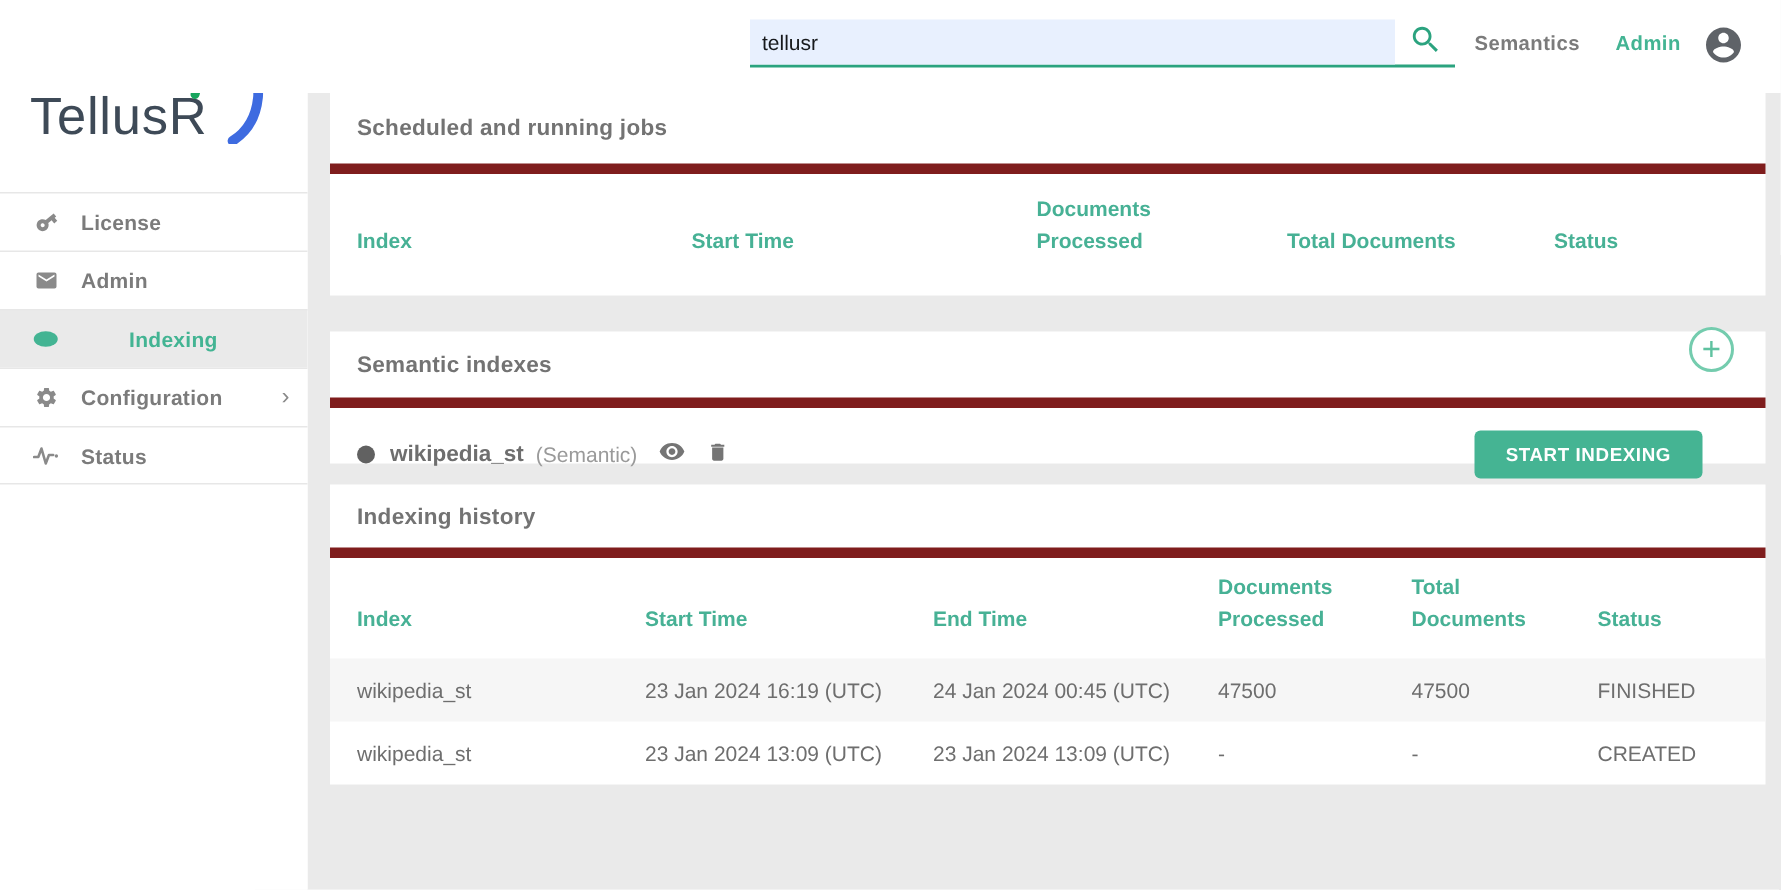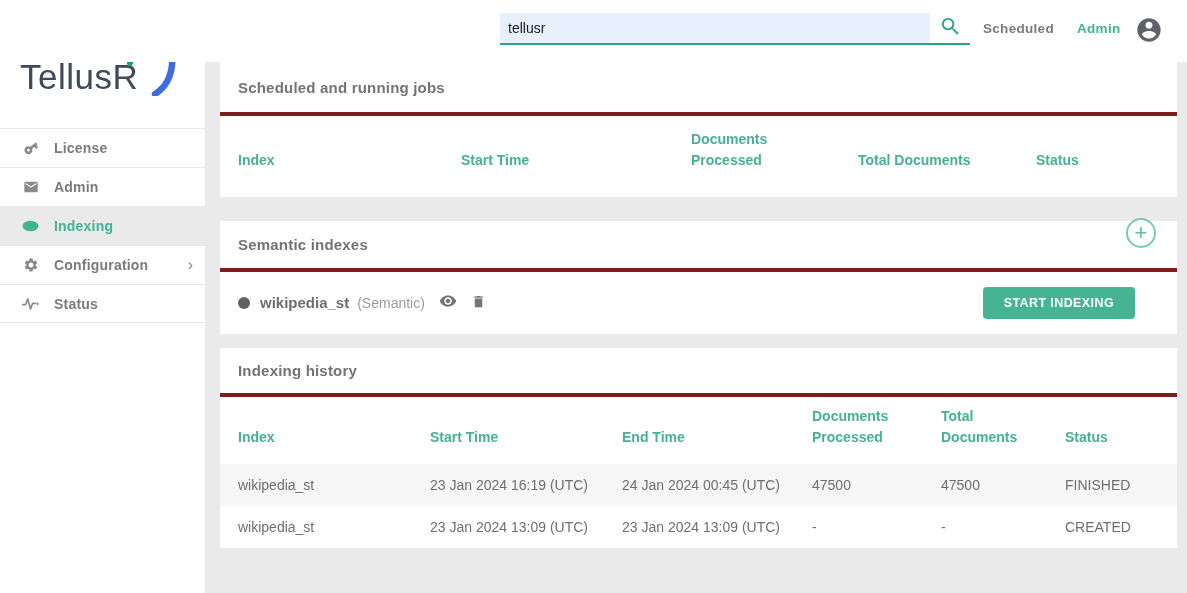--- a/index.html
+++ b/index.html
@@ -23,48 +23,48 @@
   .sidebar { position:absolute; left:0; top:0; width:205px; height:593px; background:#ffffff; z-index:2; }
   .logo { position:absolute; left:20px; top:38px; display:flex; align-items:flex-end; cursor:pointer; }
   .logo-text { font-size:35px; font-weight:400; color:#3e4a57; letter-spacing:.5px; line-height:1; }
   .logo-swoosh { margin-left:-14px; margin-bottom:-6px; }
   .menu { position:absolute; left:0; top:128px; width:205px; }
   .menu-item { height:39px; display:flex; align-items:center; padding:0 12px 0 22px;
     border-top:1px solid #e7e7e7; cursor:pointer; }
   .menu-item:last-child { border-bottom:1px solid #e7e7e7; }
   .menu-item .mi-icon { width:17px; display:flex; justify-content:center; margin-right:15px; }
   .menu-item .mi-label { font-size:14px; font-weight:700; letter-spacing:.2px; color:#7b7b7b; }
-  .menu-item.active { background:#eaeaea; }
+  .menu-item.active { background:#eaeaea;gap:32px; }
   .menu-item.active .mi-label { color:#43b493; }
   .menu-item .mi-chevron { margin-left:auto; color:#8a8a8a; font-size:16px; line-height:1; }
 
   
   .main { position:absolute; left:205px; top:62px; width:982px; height:531px; background:#eaeaea; }
   .page-head { height:46px; display:flex; align-items:center; padding-left:20px; }
   .page-title { font-size:17px; font-weight:700; color:#3eb296; letter-spacing:.3px; }
   .info-btn { margin-left:28px; width:26px; height:26px; background:#e2e2e2; border:none;
     display:flex; align-items:center; justify-content:center; cursor:pointer; }
   .info-circle { width:16px; height:16px; border-radius:50%; background:#575757; color:#ffffff;
     font-size:11px; font-weight:700; display:flex; align-items:center; justify-content:center;
     font-family:"Liberation Serif",serif; }
 
   .card { background:#ffffff; margin-left:15px; width:957px; }
-  .card-title-row { display:flex; align-items:center; padding:0 18px; border-bottom:4px solid #7f1d1d; position:relative; }
+  .card-title-row { display:flex; align-items:center; padding:0 18px; border-bottom:7px solid #7f1d1d; position:relative; }
   .card-title { font-size:15px; font-weight:700; color:#737373; letter-spacing:.2px; }
 
   .card1 { height:135px; }
   .card1 .card-title-row { height:54px; }
   .thead1 { display:grid; grid-template-columns:223px 230px 167px 178px 1fr;
     align-items:end; padding:0 0 24px 18px; height:80px; }
   .th { font-size:14px; font-weight:700; color:#47b195; line-height:1.55; }
   .th.wrap { max-width:98px; }
 
   .gap24 { height:24px; } .gap14 { height:14px; }
 
-  .card2 { height:113px; }
+  .card2 { height:88px; }
   .card2 .card-title-row { height:51px; }
   .add-btn { position:absolute; right:21px; top:-3px; width:30px; height:30px; border-radius:50%;
     border:2px solid #74ccae; background:#ffffff; color:#5fc2a0; font-size:22px; font-weight:300;
     line-height:26px; text-align:center; cursor:pointer; padding:0; }
   .index-row { height:61px; display:flex; align-items:center; padding:0 42px 0 18px; }
   .status-dot { width:12px; height:12px; border-radius:50%; background:#616161; margin-right:10px; }
   .index-name { font-size:15px; font-weight:700; color:#6e6e6e; }
   .index-lang { font-size:14px; color:#9a9a9a; margin-left:8px; }
   .icon-btn { border:none; background:transparent; cursor:pointer; padding:0; display:flex;
     align-items:center; margin-left:14px; }
@@ -87,21 +87,21 @@
   <div class="search-wrap">
     <input class="search-input" value="tellusr" style="">
     <button class="search-btn">
       <span>
         <svg width="23" height="23" viewBox="0 0 24 24" fill="#2ba37f">
             <path d="M15.5 14h-.79l-.28-.27C15.41 12.59 16 11.11 16 9.5 16 5.91 13.09 3 9.5 3S3 5.91 3 9.5 5.91 16 9.5 16c1.61 0 3.09-.59 4.23-1.57l.27.28v.79l5 4.99L20.49 19l-4.99-5zm-6 0C7.01 14 5 11.99 5 9.5S7.01 5 9.5 5 14 7.01 14 9.5 11.99 14 9.5 14z"></path>
           </svg>
       </span>
     </button>
   </div>
-  <a class="top-link" style="left:983px">Scheduled</a>
+  <a class="top-link" style="left:983px">Semantics</a>
   <a class="top-link admin" style="left:1077px">Admin</a>
   <span class="avatar">
     <svg width="28" height="28" viewBox="0 0 24 24" fill="#5f6368">
         <path d="M12 2C6.48 2 2 6.48 2 12s4.48 10 10 10 10-4.48 10-10S17.52 2 12 2zm0 3c1.66 0 3 1.34 3 3s-1.34 3-3 3-3-1.34-3-3 1.34-3 3-3zm0 14.2c-2.5 0-4.71-1.28-6-3.22.03-1.99 4-3.08 6-3.08 1.99 0 5.97 1.09 6 3.08-1.29 1.94-3.5 3.22-6 3.22z"></path>
       </svg>
   </span>
 </div>
 
 <div class="sidebar">
   <div class="logo">

